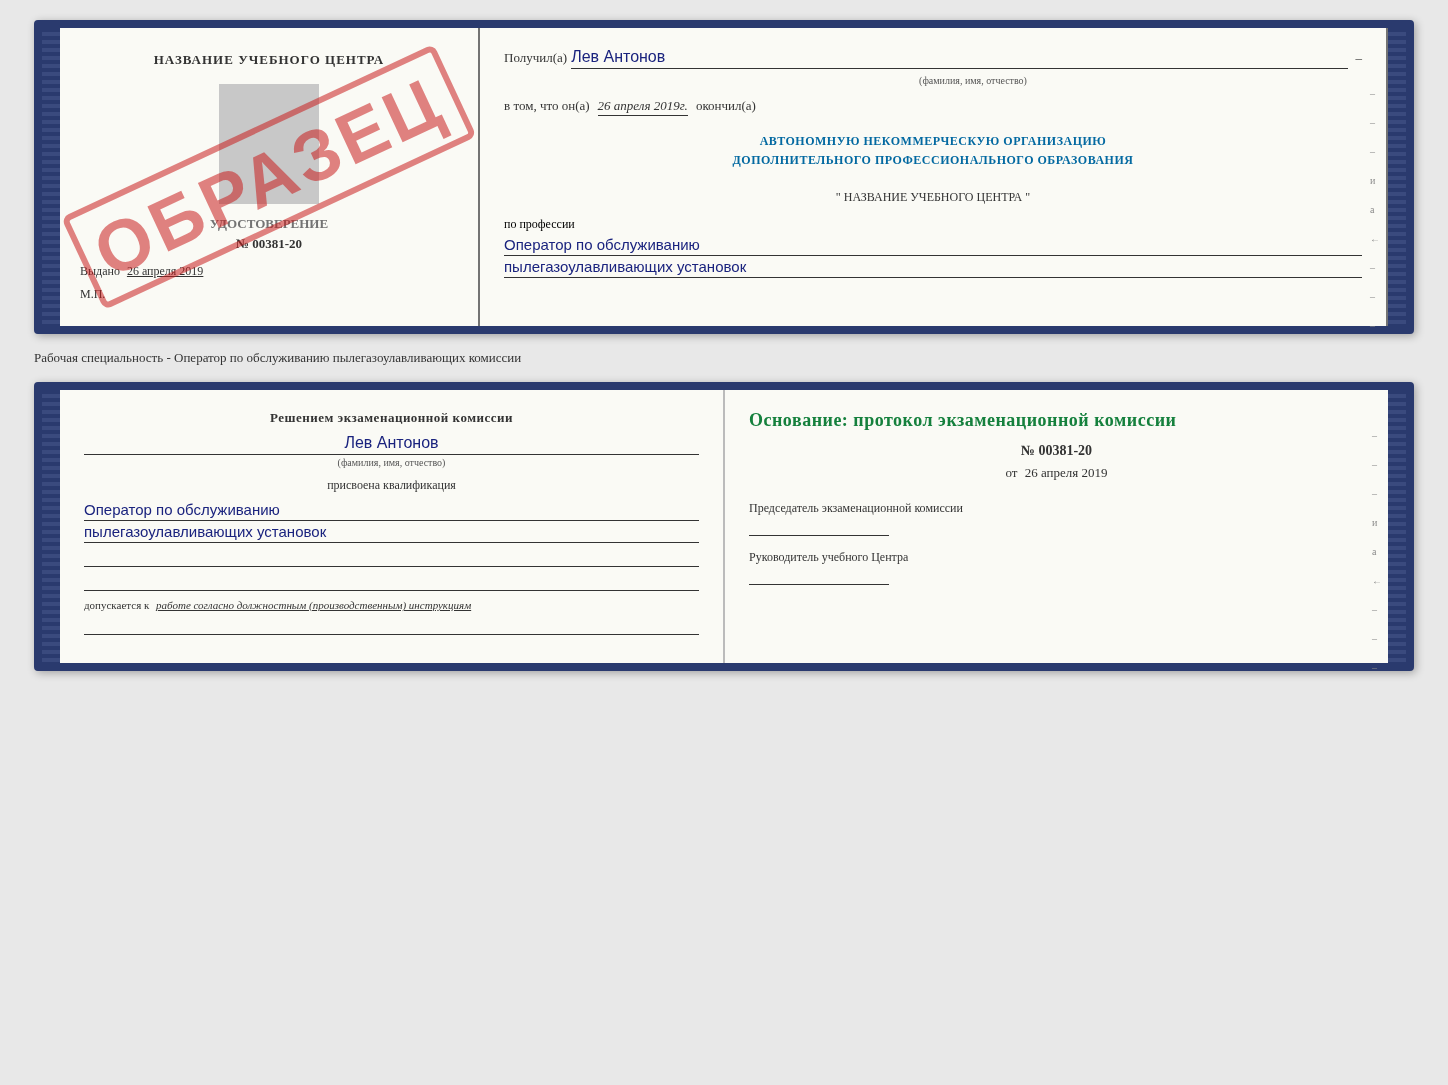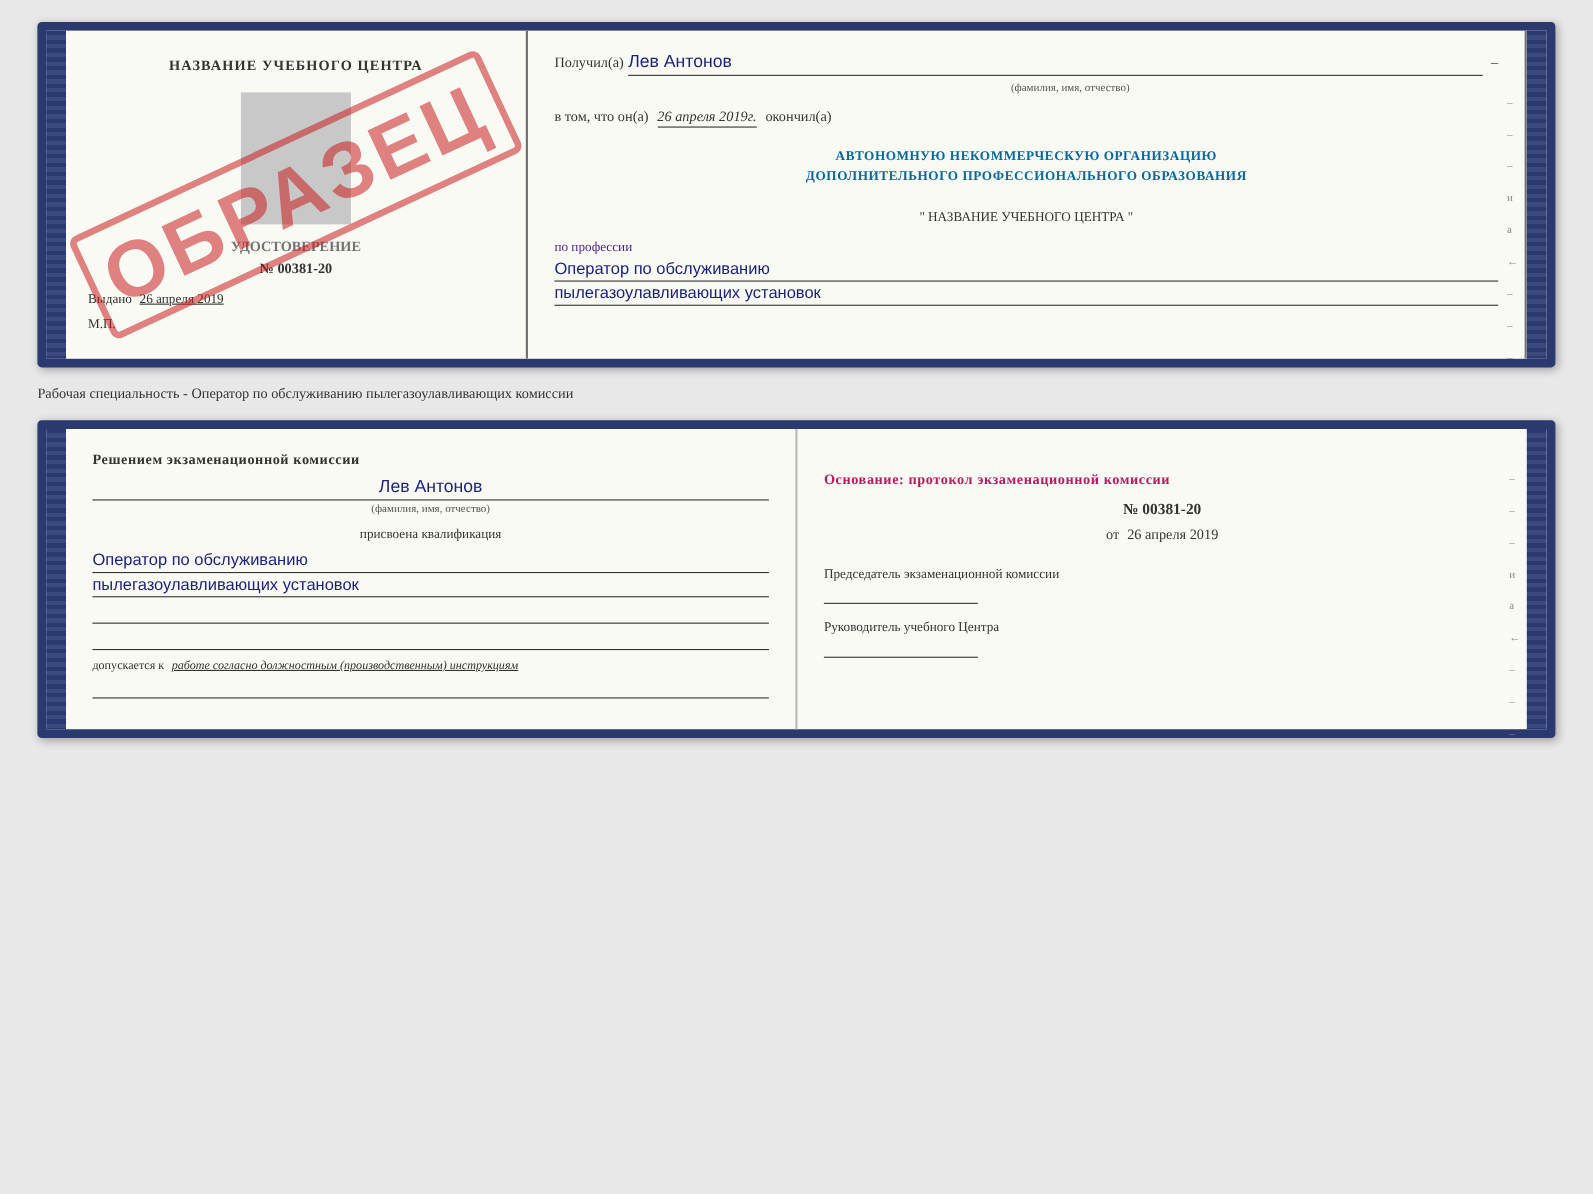--- a/index.html
+++ b/index.html
@@ -198,21 +198,21 @@
 
     .org-name-quotes {
       font-size: 12px;
       text-align: center;
       color: #333;
       margin-bottom: 12px;
     }
 
     .profession-label {
       font-size: 12px;
-      color: #4c1d95;
+      color: #000000;
       margin-bottom: 4px;
     }
 
     .profession-value {
       font-family: 'Comic Sans MS', cursive, sans-serif;
       font-size: 15px;
       color: #1a237e;
       border-bottom: 1px solid #333;
       padding-bottom: 2px;
       margin-bottom: 2px;
@@ -269,21 +269,21 @@
       flex: 1;
       padding: 20px 24px;
       position: relative;
     }
 
     .decision-title {
       font-size: 13px;
       font-weight: bold;
       letter-spacing: 0.5px;
       color: #333;
-      text-align: left;
+      text-align: center;
       margin-bottom: 8px;
     }
 
     .decision-name {
       font-family: 'Comic Sans MS', cursive, sans-serif;
       font-size: 16px;
       color: #1a237e;
       text-align: center;
       border-bottom: 1px solid #333;
       padding-bottom: 2px;
@@ -335,26 +335,25 @@
       color: #333;
       margin-top: 4px;
     }
 
     .admitted-italic {
       font-style: italic;
       text-decoration: underline;
     }
 
     .basis-title {
-      font-size: 13px;
+      font-size: 18px;
       font-weight: bold;
       letter-spacing: 0.5px;
-      color: #be185d;
+      color: #15803d;
       margin-bottom: 12px;
-      margin-top: 18px;
     }
 
     .basis-number {
       text-align: center;
       font-size: 14px;
       font-weight: bold;
       color: #333;
       margin-bottom: 6px;
     }
 

